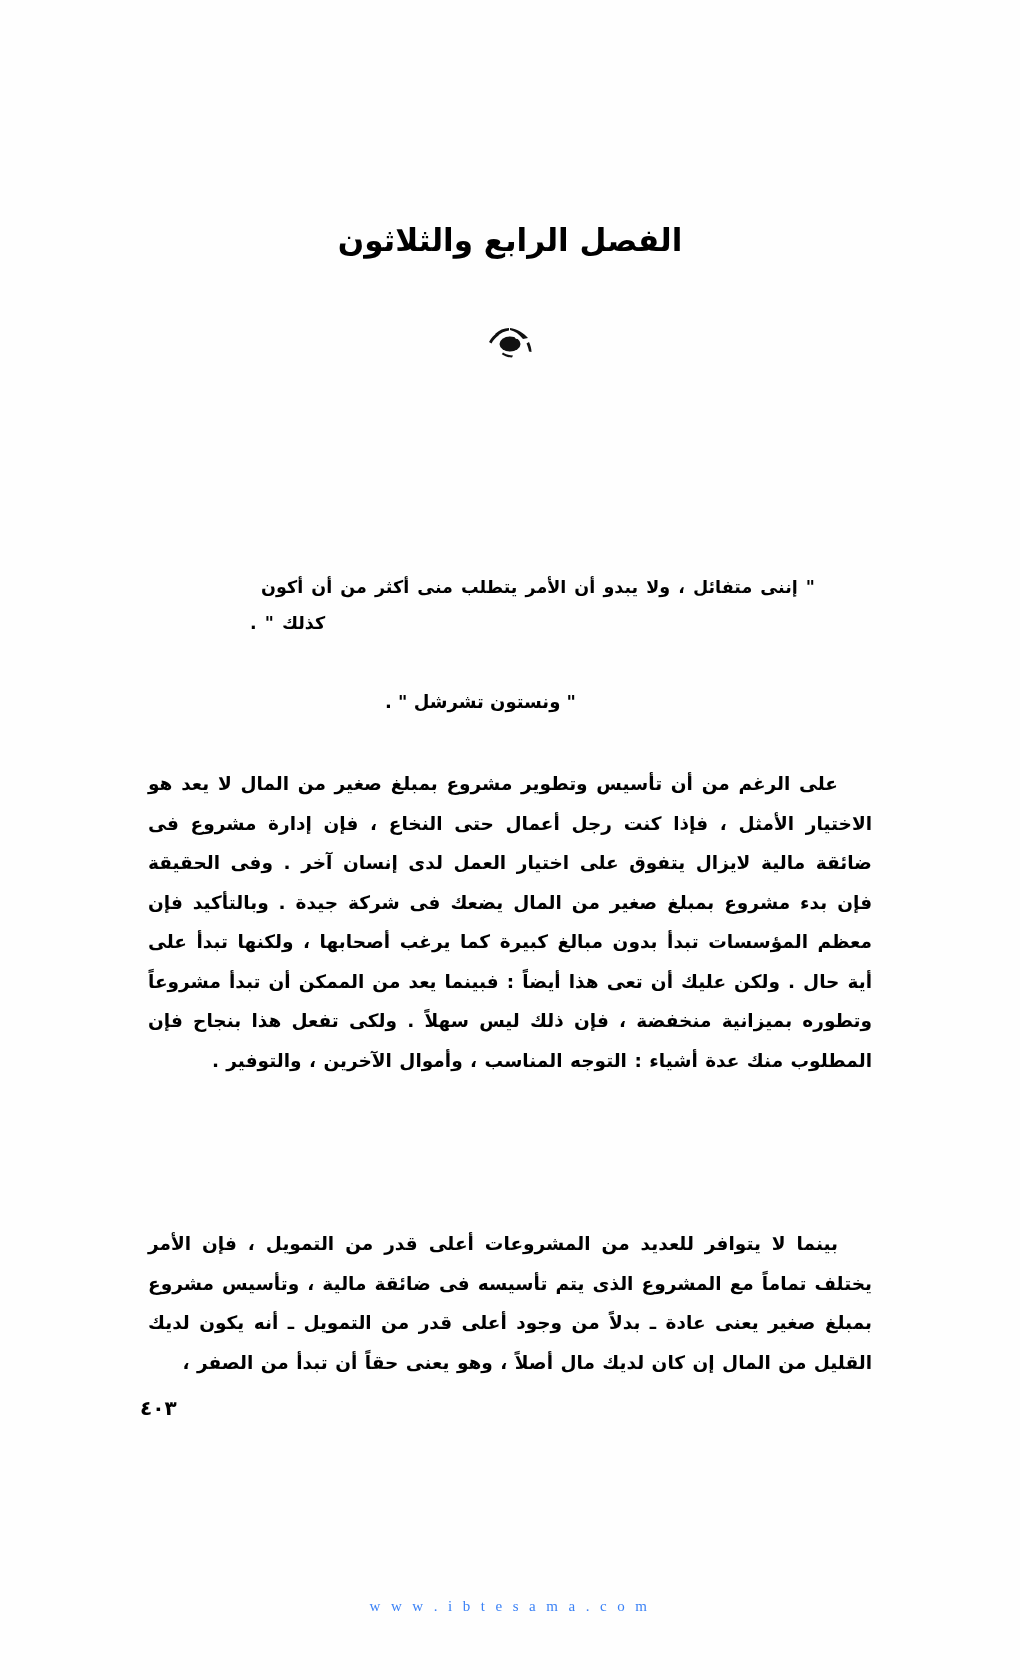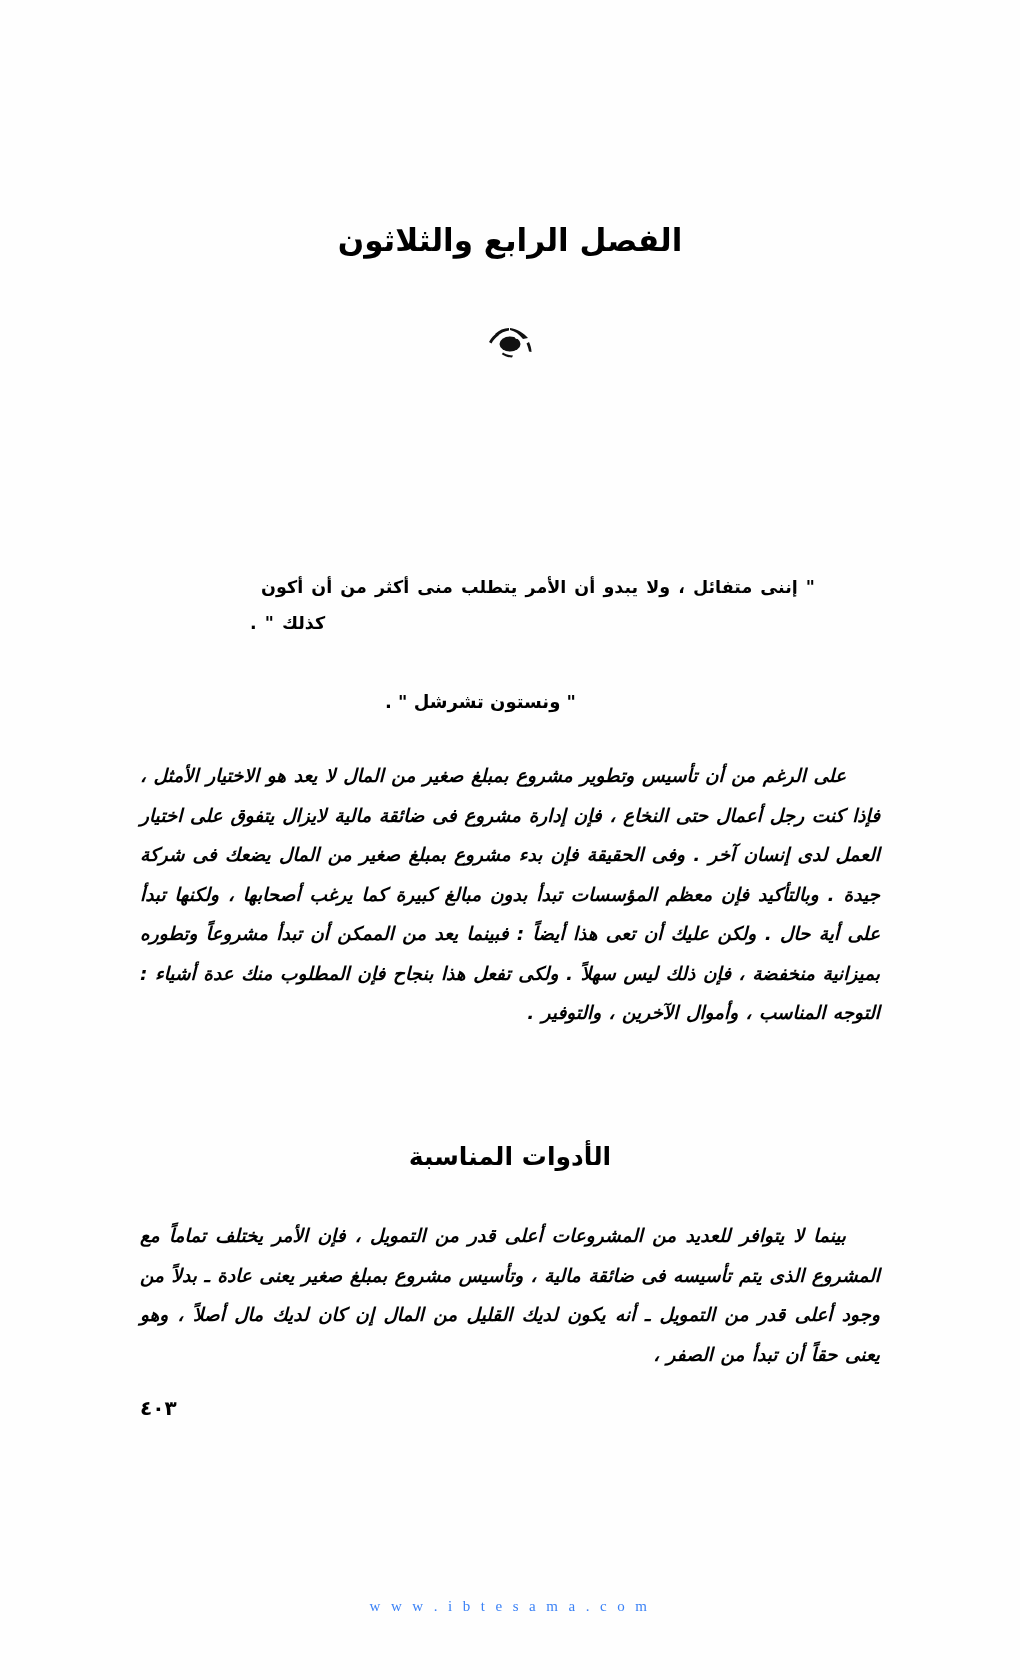--- a/index.html
+++ b/index.html
@@ -108,24 +108,23 @@
     text-align: justify;
     font-size: 18.5px;
     font-weight: bold;
     line-height: 2.14;
     word-spacing: 1px;
   }
   #para-one { top: 756px; }
   #para-two { top: 1216px; }
 
   .body-block p {
-    margin: 0;
+    margin: 8px;
     text-indent: 34px;
     text-align: justify;
-    font-style: italic;
   }
 
   
   .section-heading {
     position: absolute;
     top: 1142px;
     left: 0;
     right: 0;
     text-align: center;
     direction: rtl;
@@ -188,21 +187,20 @@
     <span class="quote-line">" إننى متفائل ، ولا يبدو أن الأمر يتطلب منى أكثر من أن أكون</span>
     <span class="quote-line second">كذلك " .</span>
   </div>
 
   <div class="quote-attrib">" ونستون تشرشل " .</div>
 
   <div class="body-block" id="para-one">
     <p>على الرغم من أن تأسيس وتطوير مشروع بمبلغ صغير من المال لا يعد هو الاختيار الأمثل ، فإذا كنت رجل أعمال حتى النخاع ، فإن إدارة مشروع فى ضائقة مالية لايزال يتفوق على اختيار العمل لدى إنسان آخر . وفى الحقيقة فإن بدء مشروع بمبلغ صغير من المال يضعك فى شركة جيدة . وبالتأكيد فإن معظم المؤسسات تبدأ بدون مبالغ كبيرة كما يرغب أصحابها ، ولكنها تبدأ على أية حال . ولكن عليك أن تعى هذا أيضاً : فبينما يعد من الممكن أن تبدأ مشروعاً وتطوره بميزانية منخفضة ، فإن ذلك ليس سهلاً . ولكى تفعل هذا بنجاح فإن المطلوب منك عدة أشياء : التوجه المناسب ، وأموال الآخرين ، والتوفير .</p>
   </div>
 
-  <div class="section-heading">الأدوات المناسبة</div>
 
   <div class="body-block" id="para-two">
     <p>بينما لا يتوافر للعديد من المشروعات أعلى قدر من التمويل ، فإن الأمر يختلف تماماً مع المشروع الذى يتم تأسيسه فى ضائقة مالية ، وتأسيس مشروع بمبلغ صغير يعنى عادة ـ بدلاً من وجود أعلى قدر من التمويل ـ أنه يكون لديك القليل من المال إن كان لديك مال أصلاً ، وهو يعنى حقاً أن تبدأ من الصفر ،</p>
   </div>
 
   <div class="page-number">٤٠٣</div>
 
   <div class="watermark">w w w . i b t e s a m a . c o m</div>
 
 </div>

